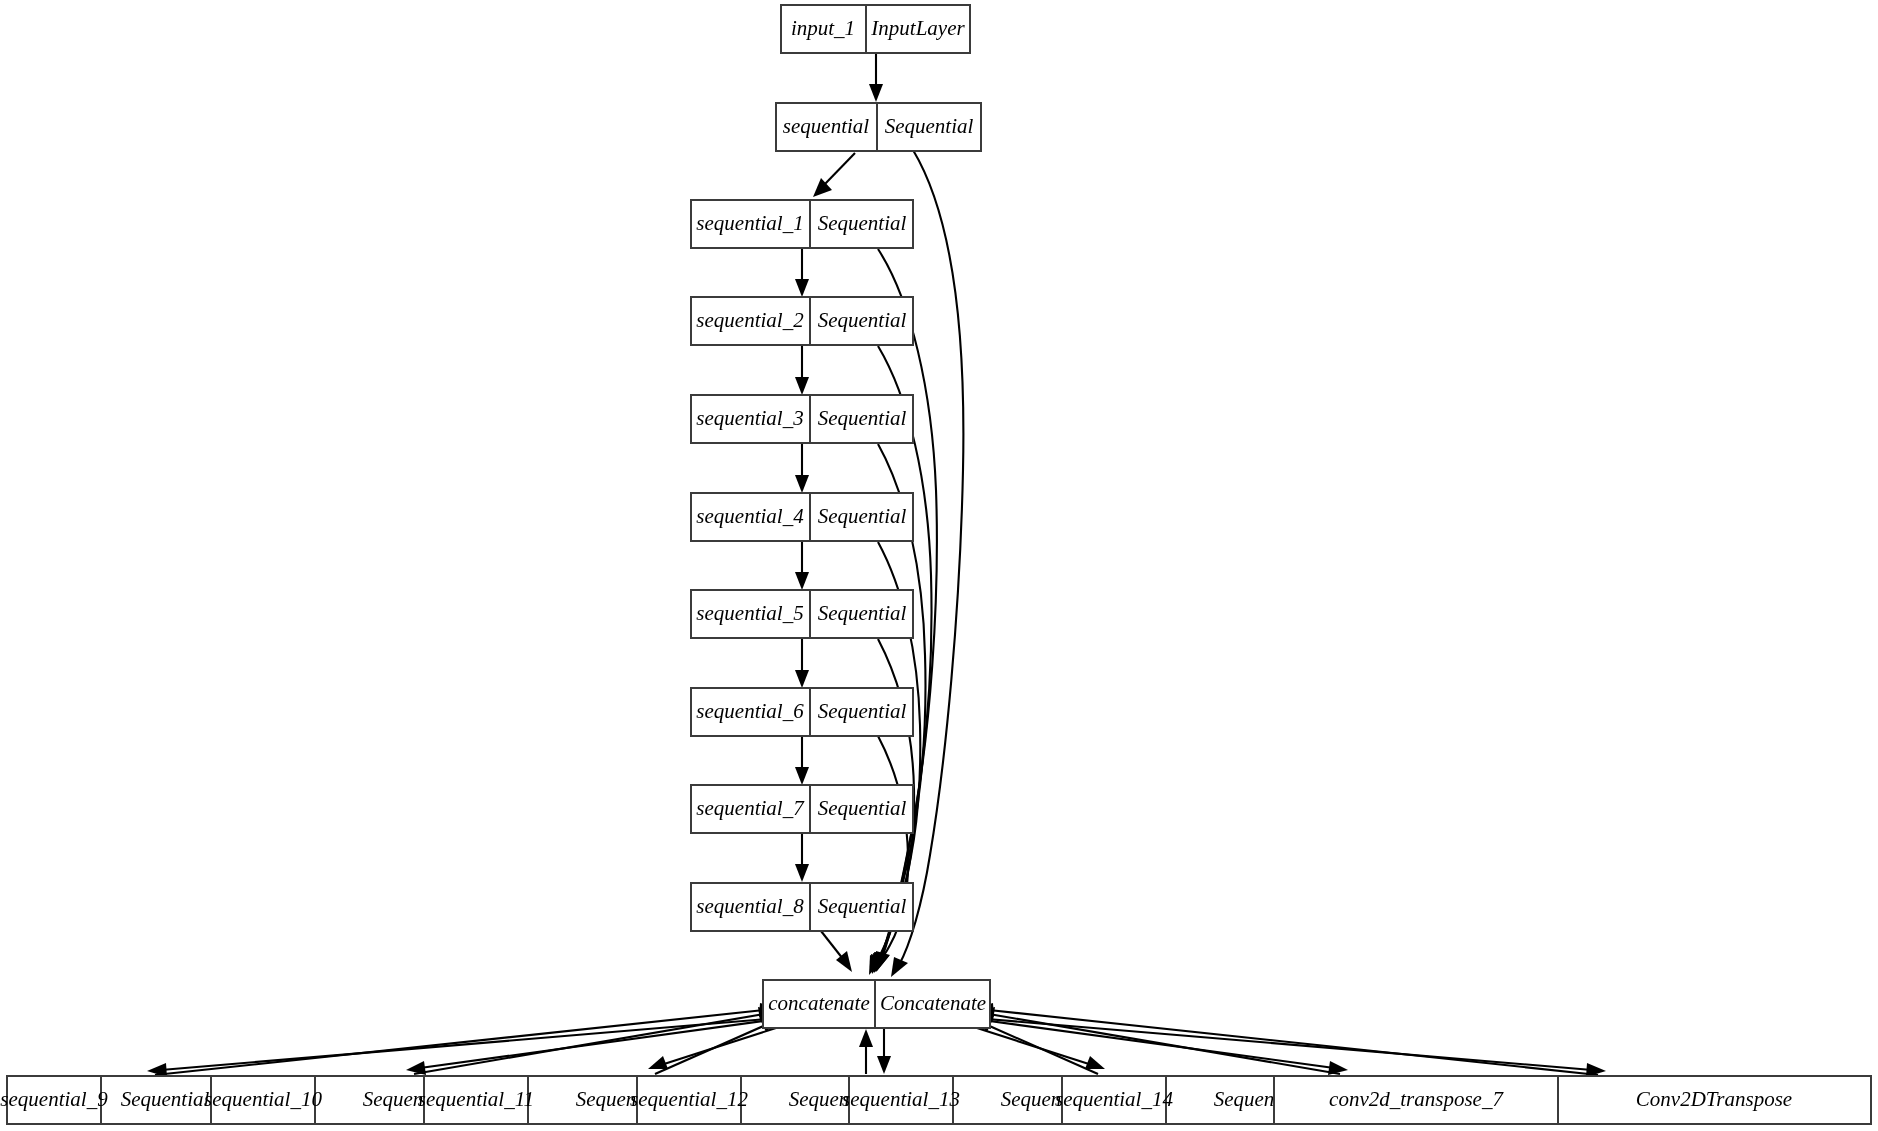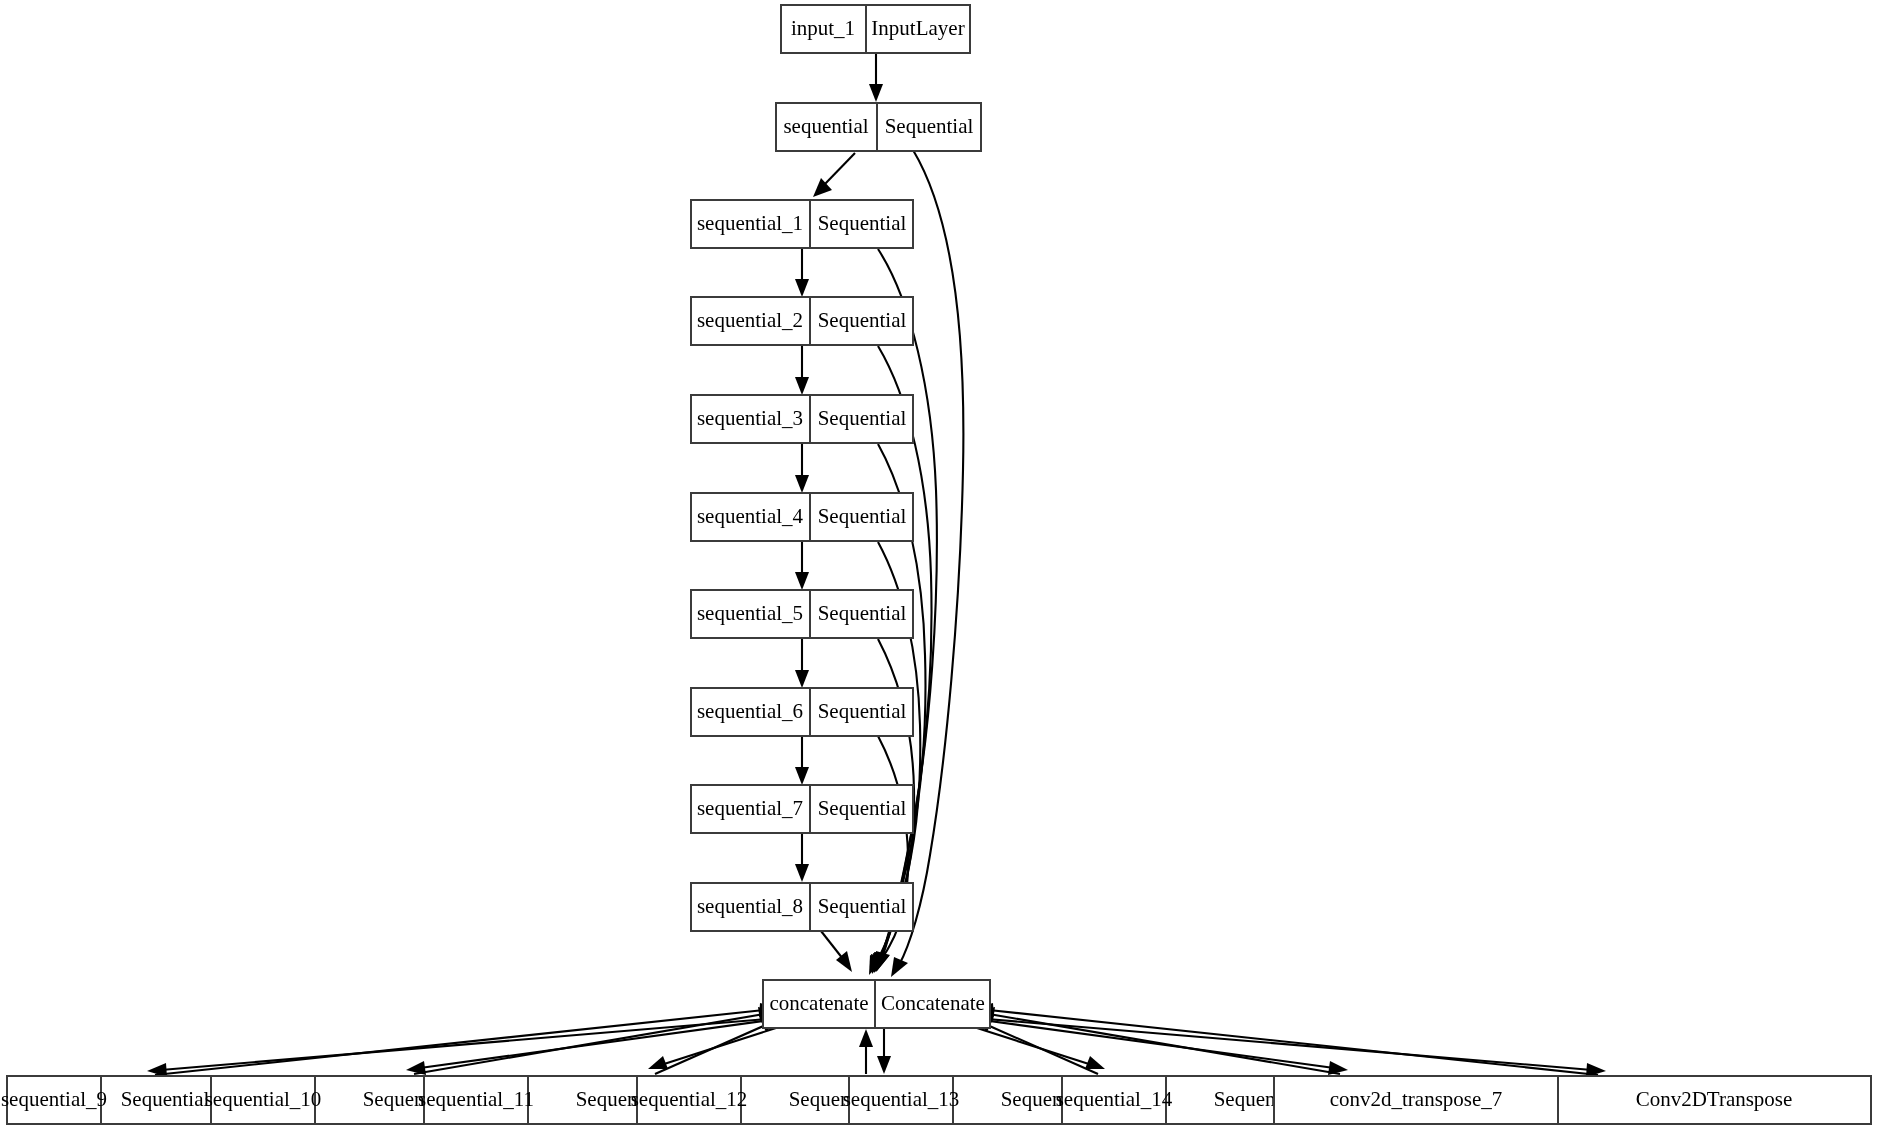--- a/index.html
+++ b/index.html
@@ -11,20 +11,21 @@
     width: 1878px;
     height: 1131px;
     overflow: hidden;
     font-family: "Liberation Serif", "DejaVu Serif", serif;
   }
   #graph-root {
     position: relative;
     width: 1500px;
     height: 1131px;
     background: #ffffff;
+    font-style: italic;
   }
   svg#graph-svg {
     position: absolute;
     top: 0;
     left: 0;
     width: 1878px;
     height: 1131px;
     display: block;
   }
   .node-box {

